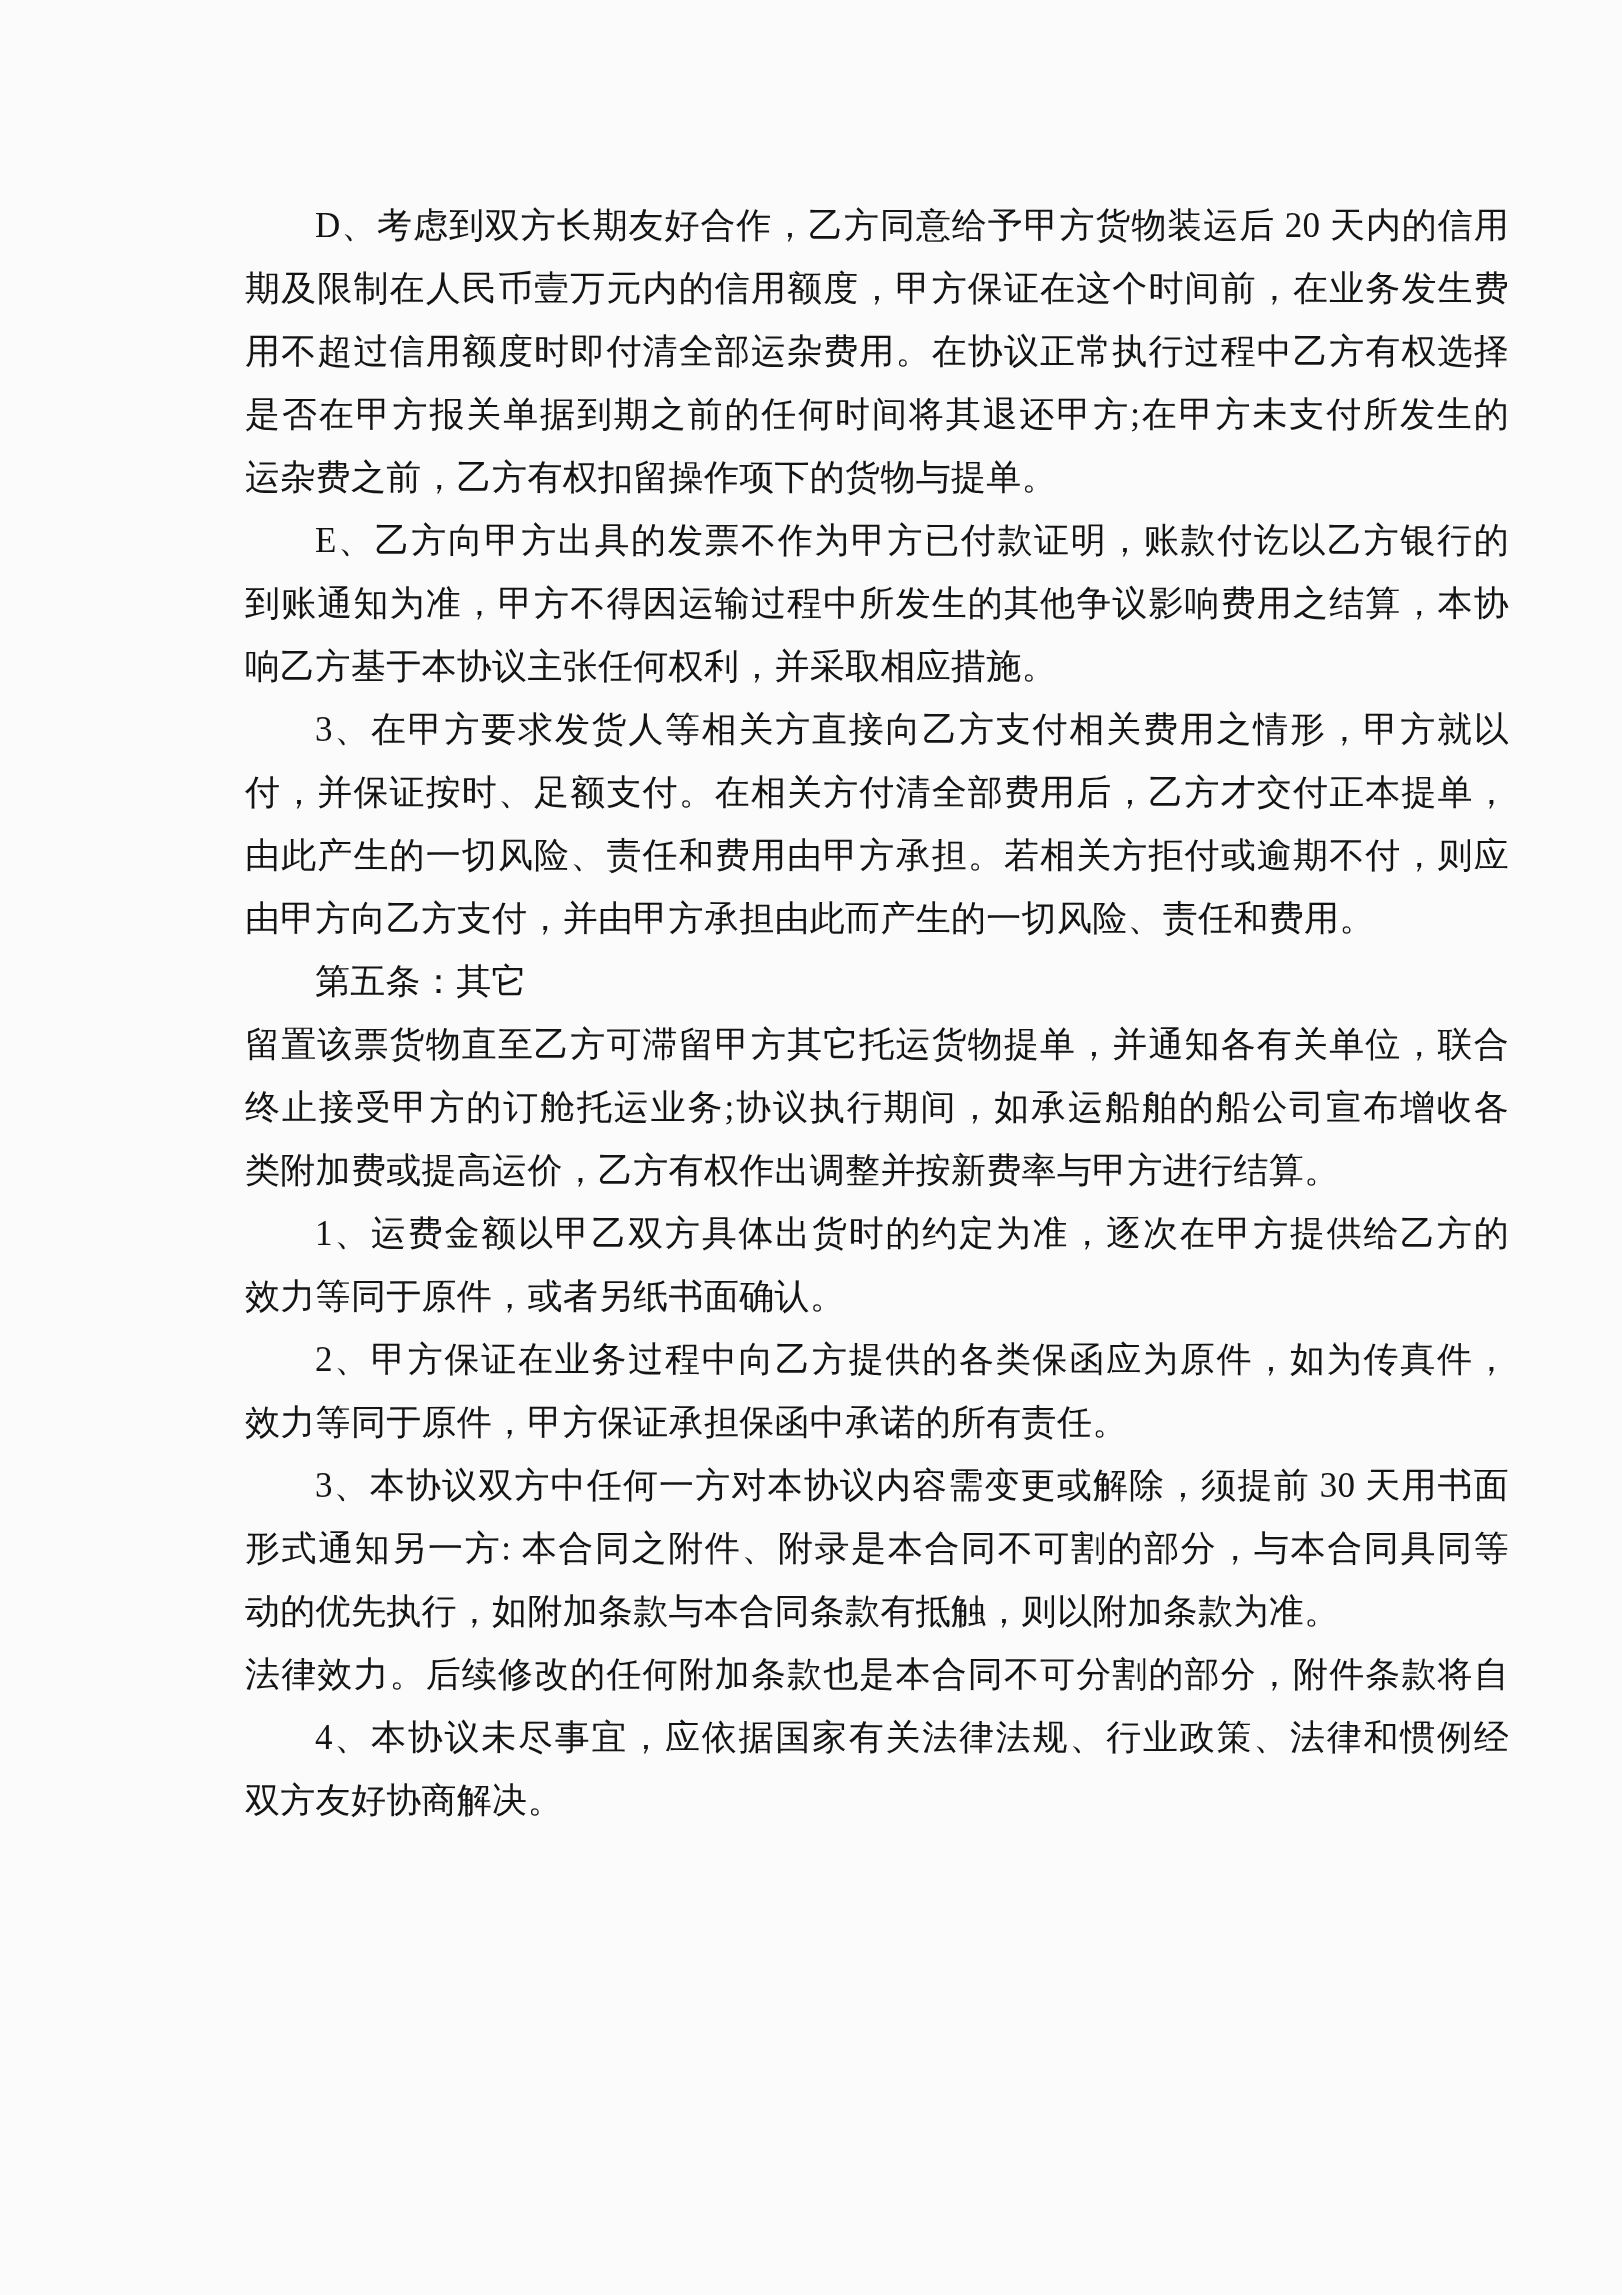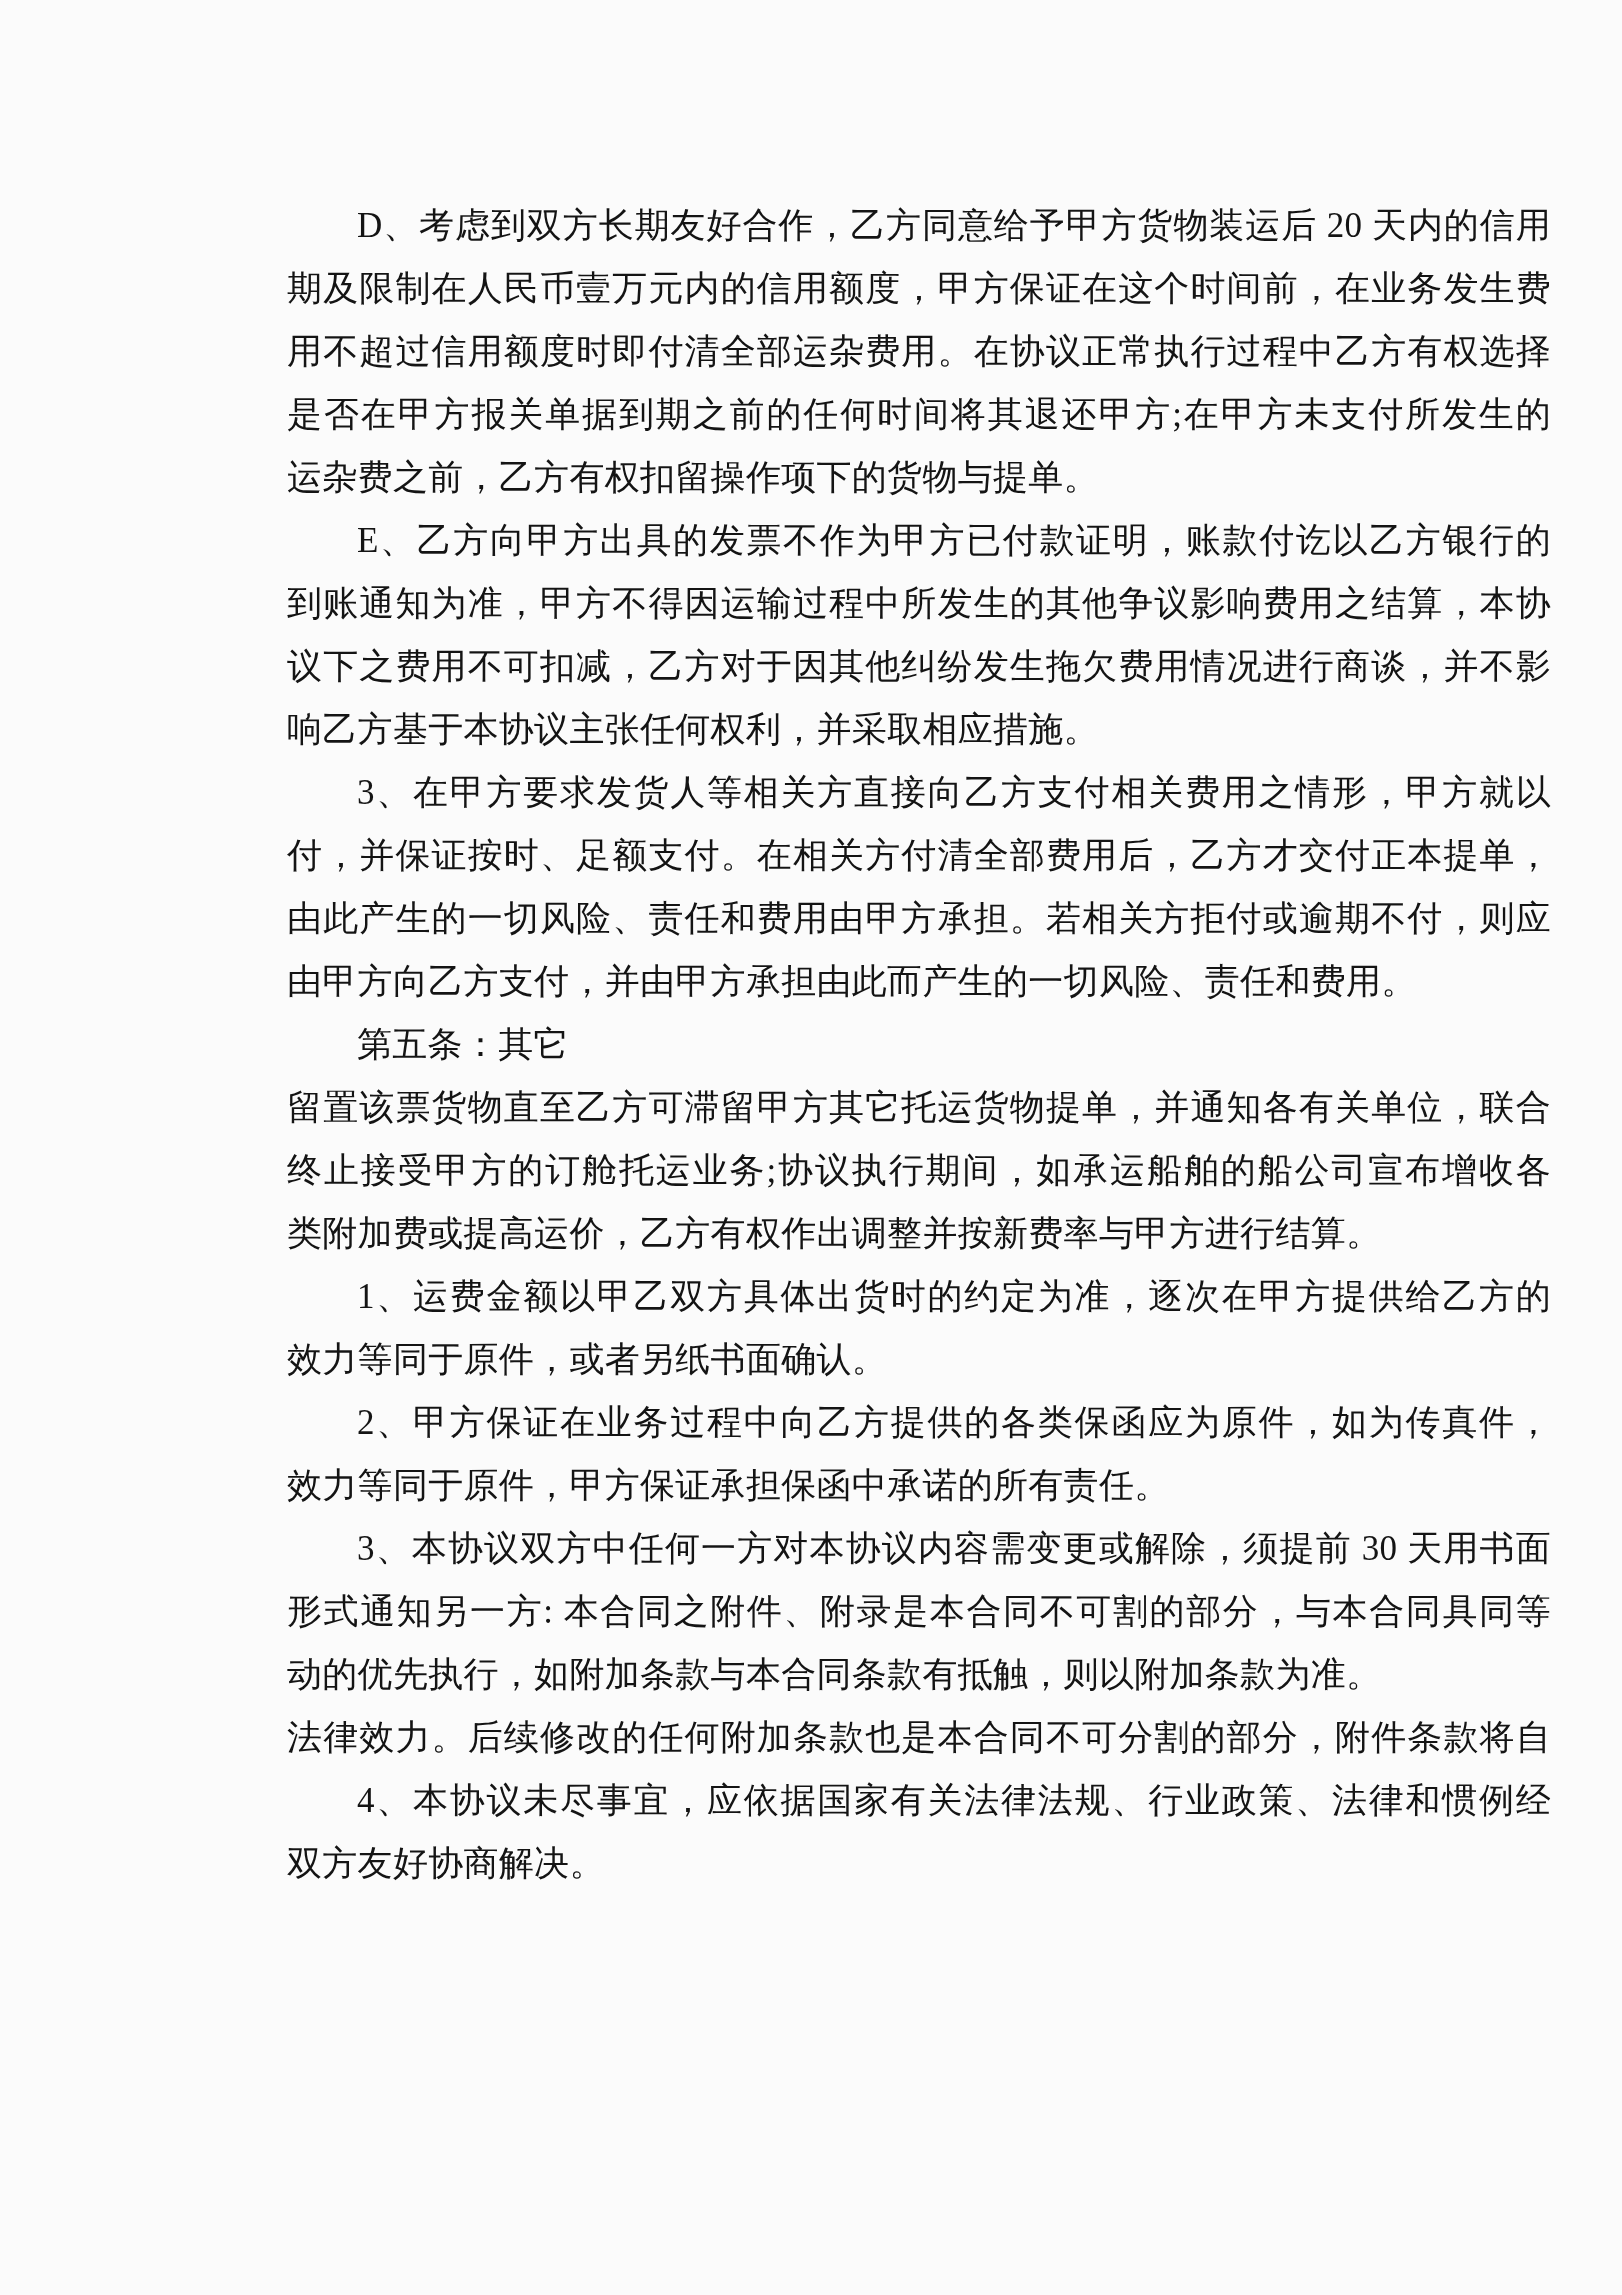--- a/index.html
+++ b/index.html
@@ -49,32 +49,31 @@
   }
   
   .line.first {
     text-indent: 70px;
   }
 </style>
 </head>
 <body style="background: rgb(251, 251, 251);">
 
 <div class="page">
-  <div class="doc-body" style="color: rgb(20, 20, 20); margin-left: 42px;">
+  <div class="doc-body" style="color: rgb(20, 20, 20);">
       <div class="paragraph">
         <div class="line first just">D、考虑到双方长期友好合作，乙方同意给予甲方货物装运后 20 天内的信用</div>
         <div class="line just">期及限制在人民币壹万元内的信用额度，甲方保证在这个时间前，在业务发生费</div>
         <div class="line just">用不超过信用额度时即付清全部运杂费用。在协议正常执行过程中乙方有权选择</div>
         <div class="line just">是否在甲方报关单据到期之前的任何时间将其退还甲方;在甲方未支付所发生的</div>
         <div class="line">运杂费之前，乙方有权扣留操作项下的货物与提单。</div>
       </div>
       <div class="paragraph">
         <div class="line first just">E、乙方向甲方出具的发票不作为甲方已付款证明，账款付讫以乙方银行的</div>
         <div class="line just">到账通知为准，甲方不得因运输过程中所发生的其他争议影响费用之结算，本协</div>
-        <div class="line just">议下之费用不可扣减，乙方对于因其他纠纷发生拖欠费用情况进行商谈，并不影</div>
         <div class="line">响乙方基于本协议主张任何权利，并采取相应措施。</div>
       </div>
       <div class="paragraph">
         <div class="line first just">3、在甲方要求发货人等相关方直接向乙方支付相关费用之情形，甲方就以</div>
         <div class="line just">付，并保证按时、足额支付。在相关方付清全部费用后，乙方才交付正本提单，</div>
         <div class="line just">由此产生的一切风险、责任和费用由甲方承担。若相关方拒付或逾期不付，则应</div>
         <div class="line">由甲方向乙方支付，并由甲方承担由此而产生的一切风险、责任和费用。</div>
       </div>
       <div class="paragraph">
         <div class="line first">第五条：其它</div>

